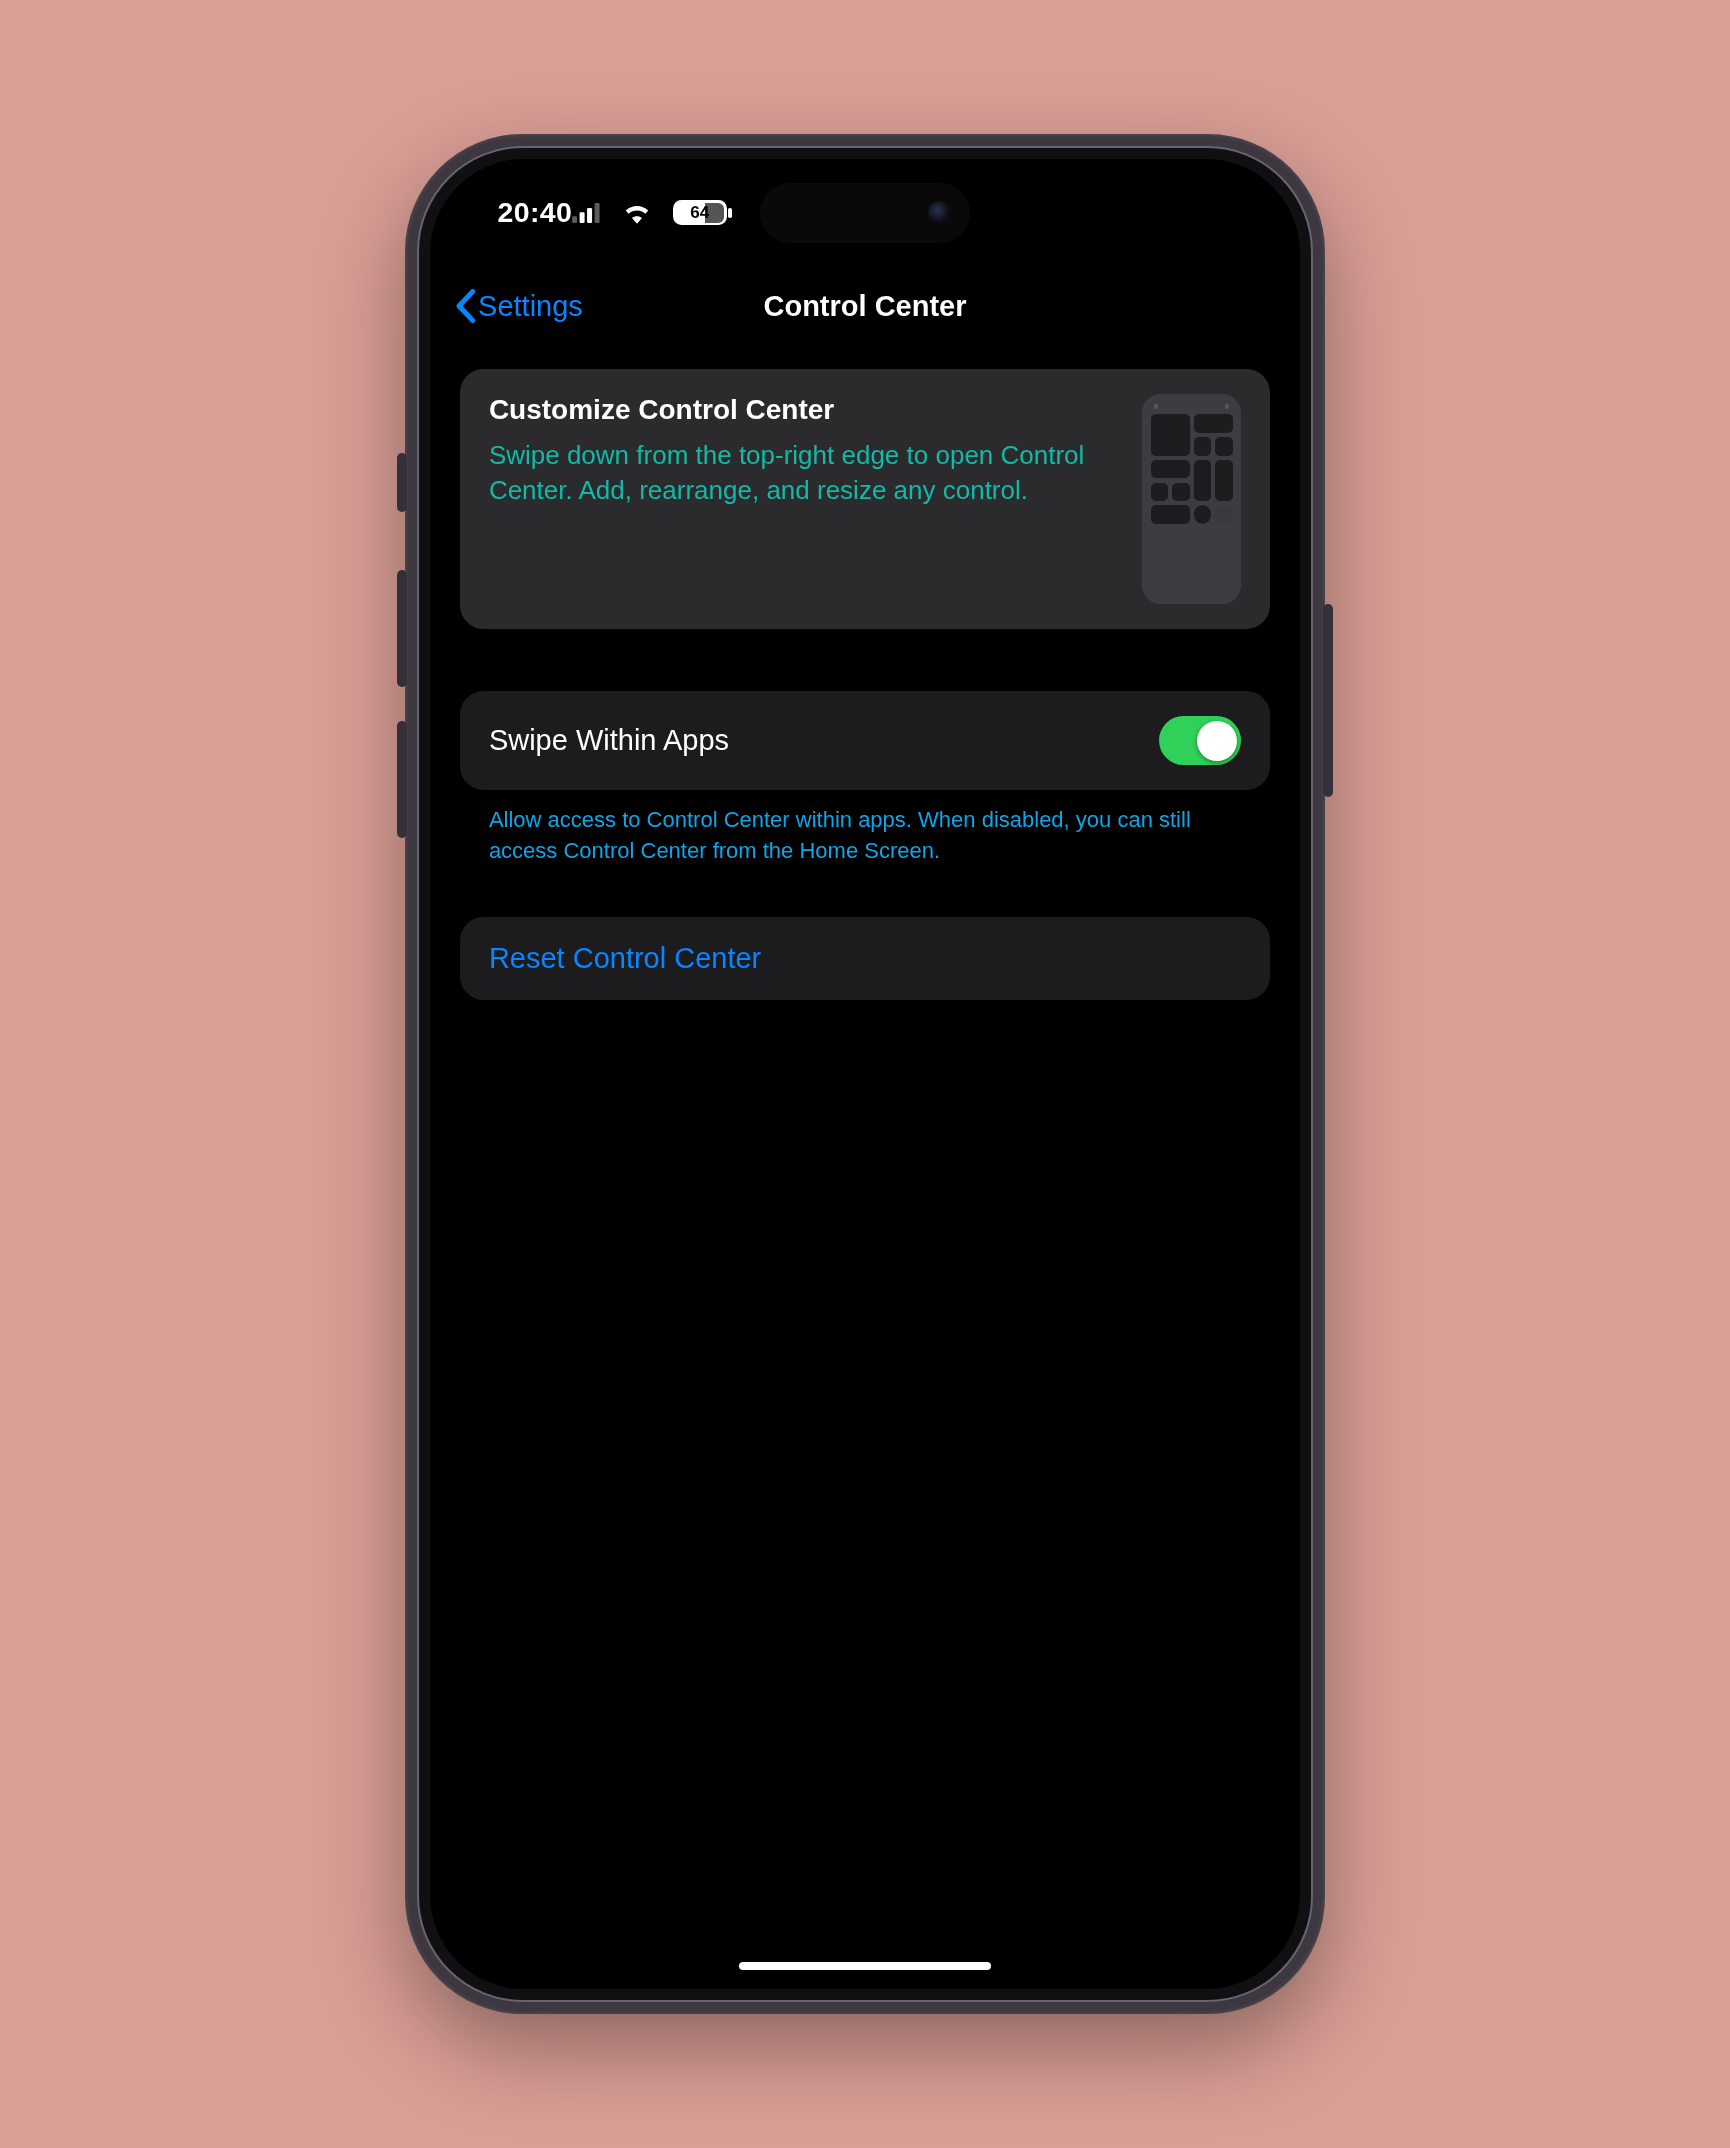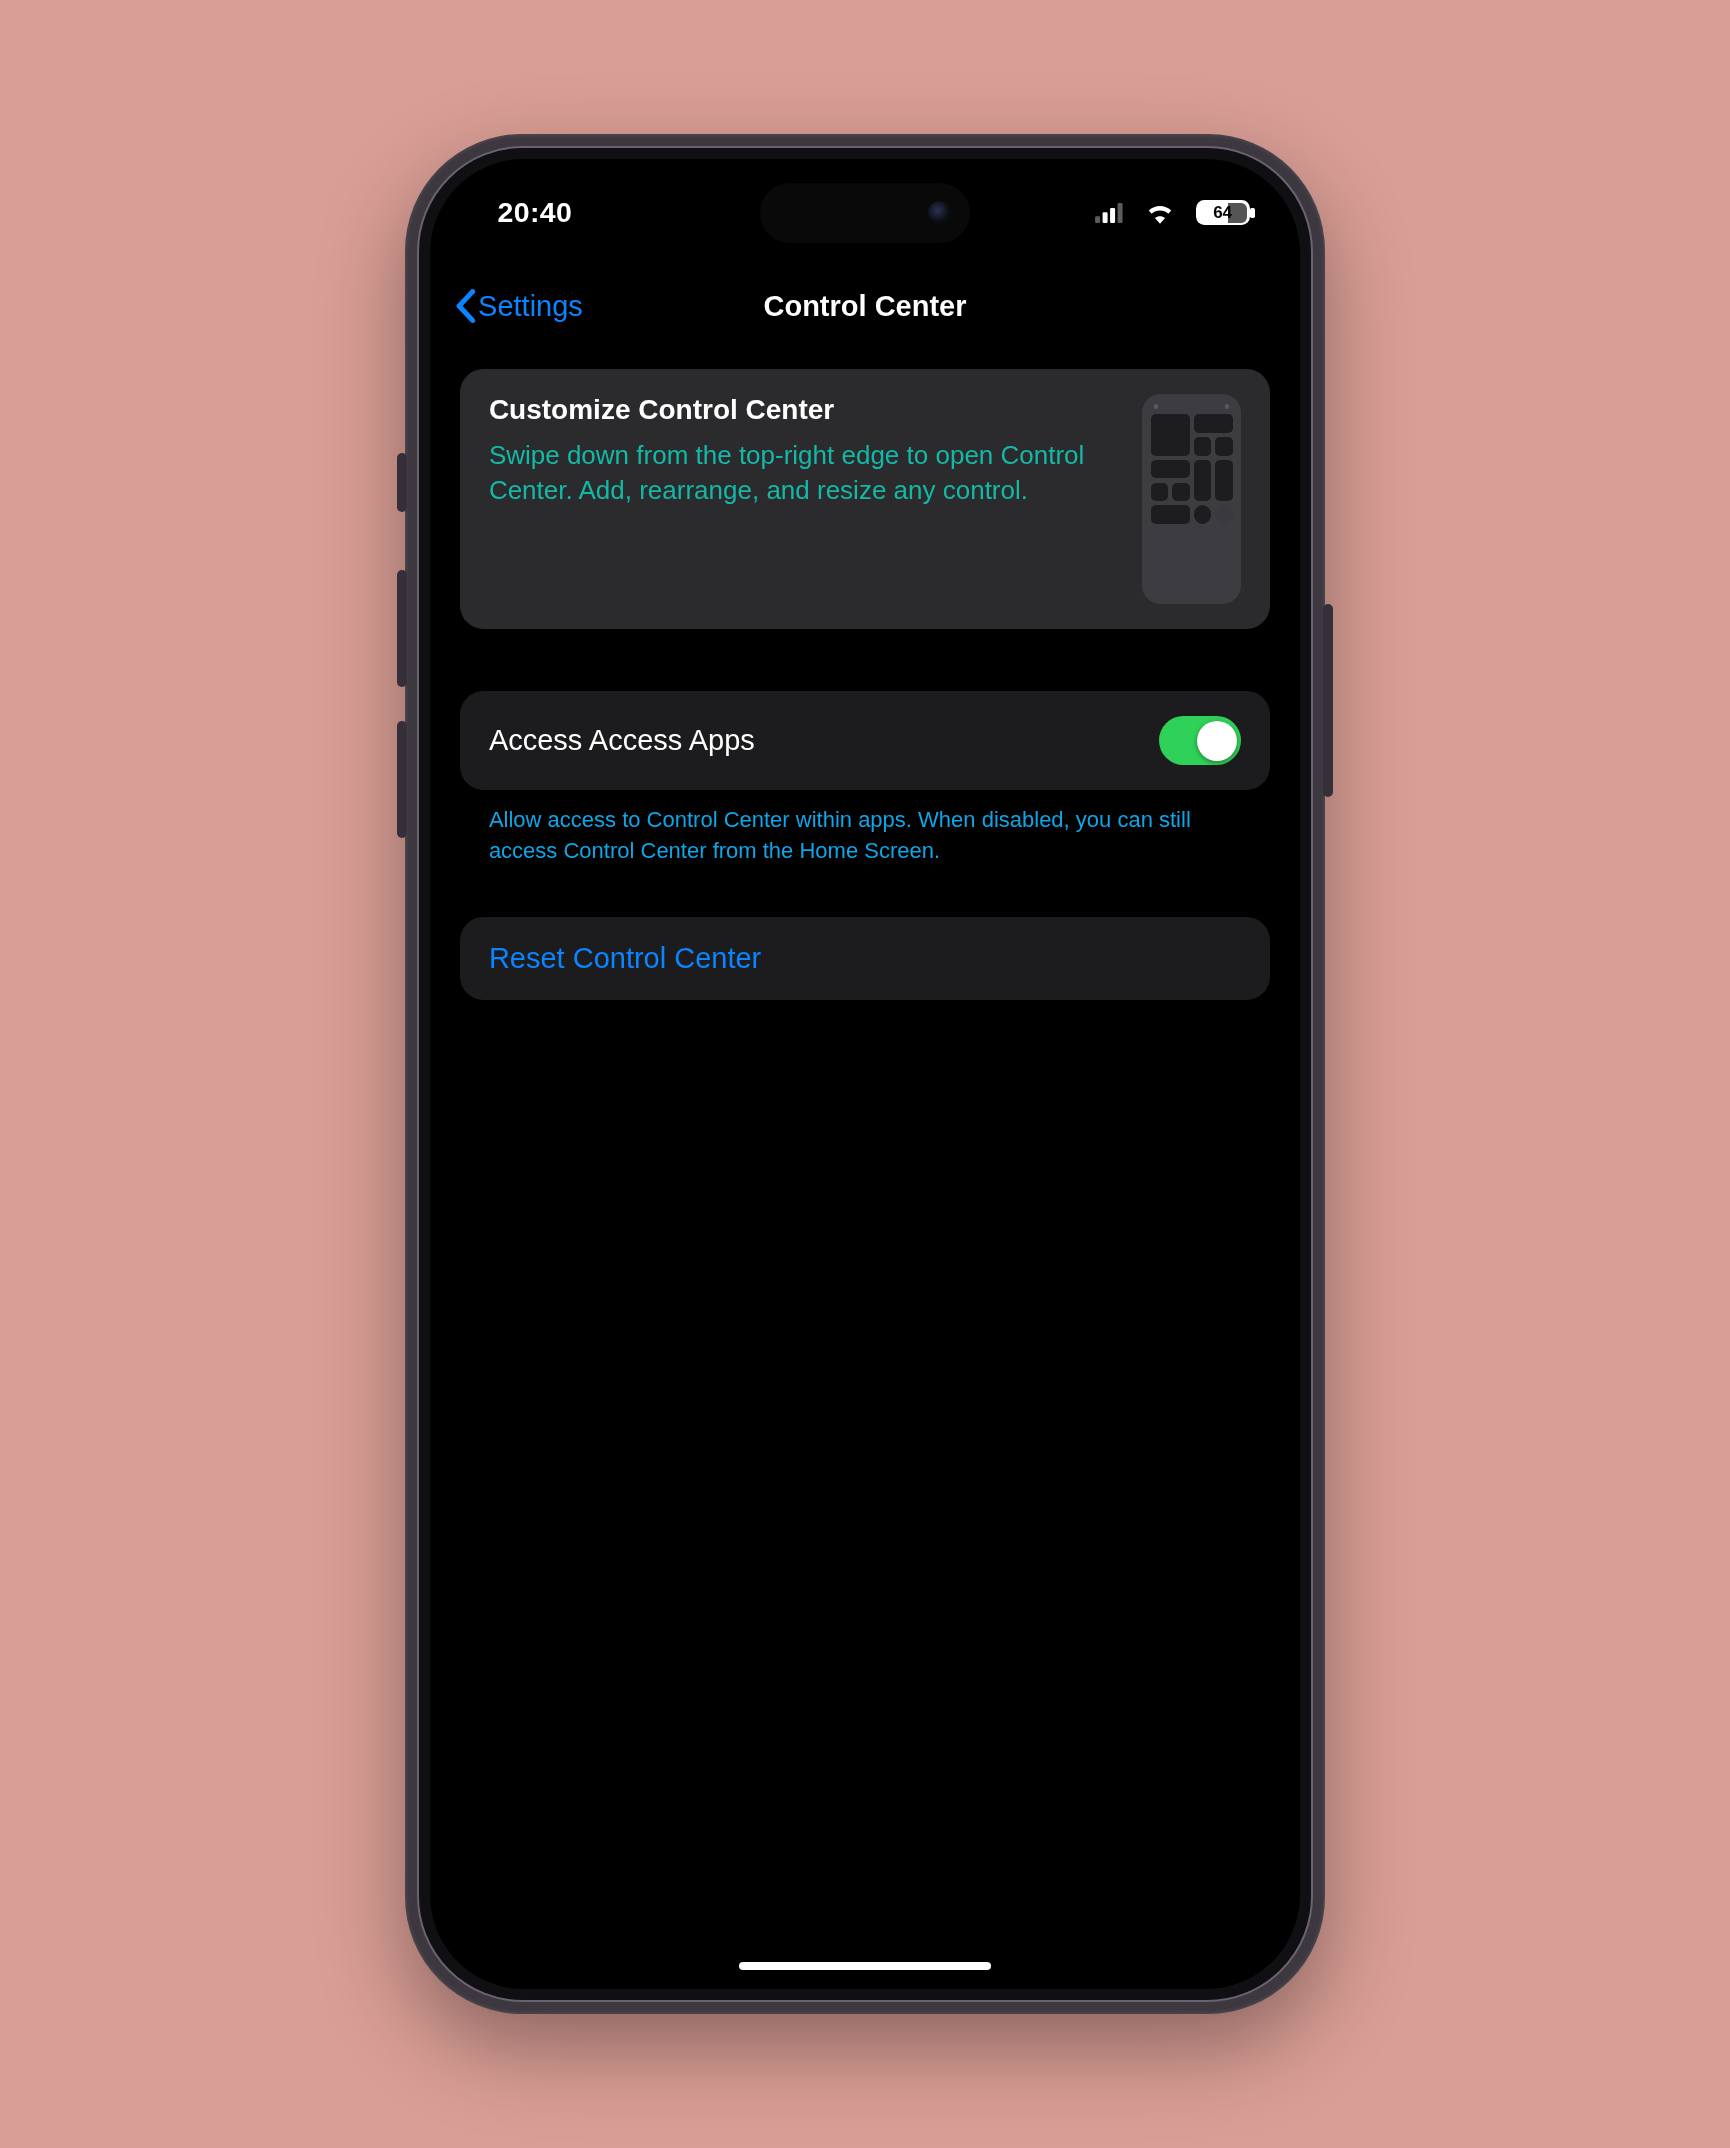--- a/index.html
+++ b/index.html
@@ -64,21 +64,20 @@
   width:23.5px; height:23.5px;
   border-radius:50%;
   background: radial-gradient(circle at 40% 40%, #2a3350 0%, #0a0b10 60%);
 }
 .status-bar {
   position: absolute;
   top: 23.5px; left: 0; right: 0;
   height: 60px;
   display: flex;
   align-items: center;
-  justify-content: space-between;
   padding: 0 50px 0 67px;
   font-weight: 600;
 }
 .status-time { font-size: 28.5px; letter-spacing: 0.4px; }
 .status-right { display: flex; align-items: center; gap: 21px; }
 .battery-pill {
   display: inline-flex; align-items: center; justify-content: center;
   width: 54px; height: 25px;
   background: #fff; color: #000;
   border-radius: 8.4px;
@@ -270,21 +269,21 @@
                 <div class="m-2x1"></div>
                   <div style="border-radius:50%"></div>
                   <div style="border-radius:50%;background:#3a3a3e"></div>
               </div>
             </div>
           </div>
         </div>
 
         <div class="section">
           <div class="card row-toggle">
-            <div class="label">Access Access Apps</div>
+            <div class="label">Swipe Within Apps</div>
             <div class="switch"></div>
           </div>
           <div class="footer-text">Allow access to Control Center within apps. When disabled, you can still access Control Center from the Home Screen.</div>
         </div>
 
         <div class="section">
           <div class="card">
             <div class="link-btn">Reset Control Center</div>
           </div>
         </div>

